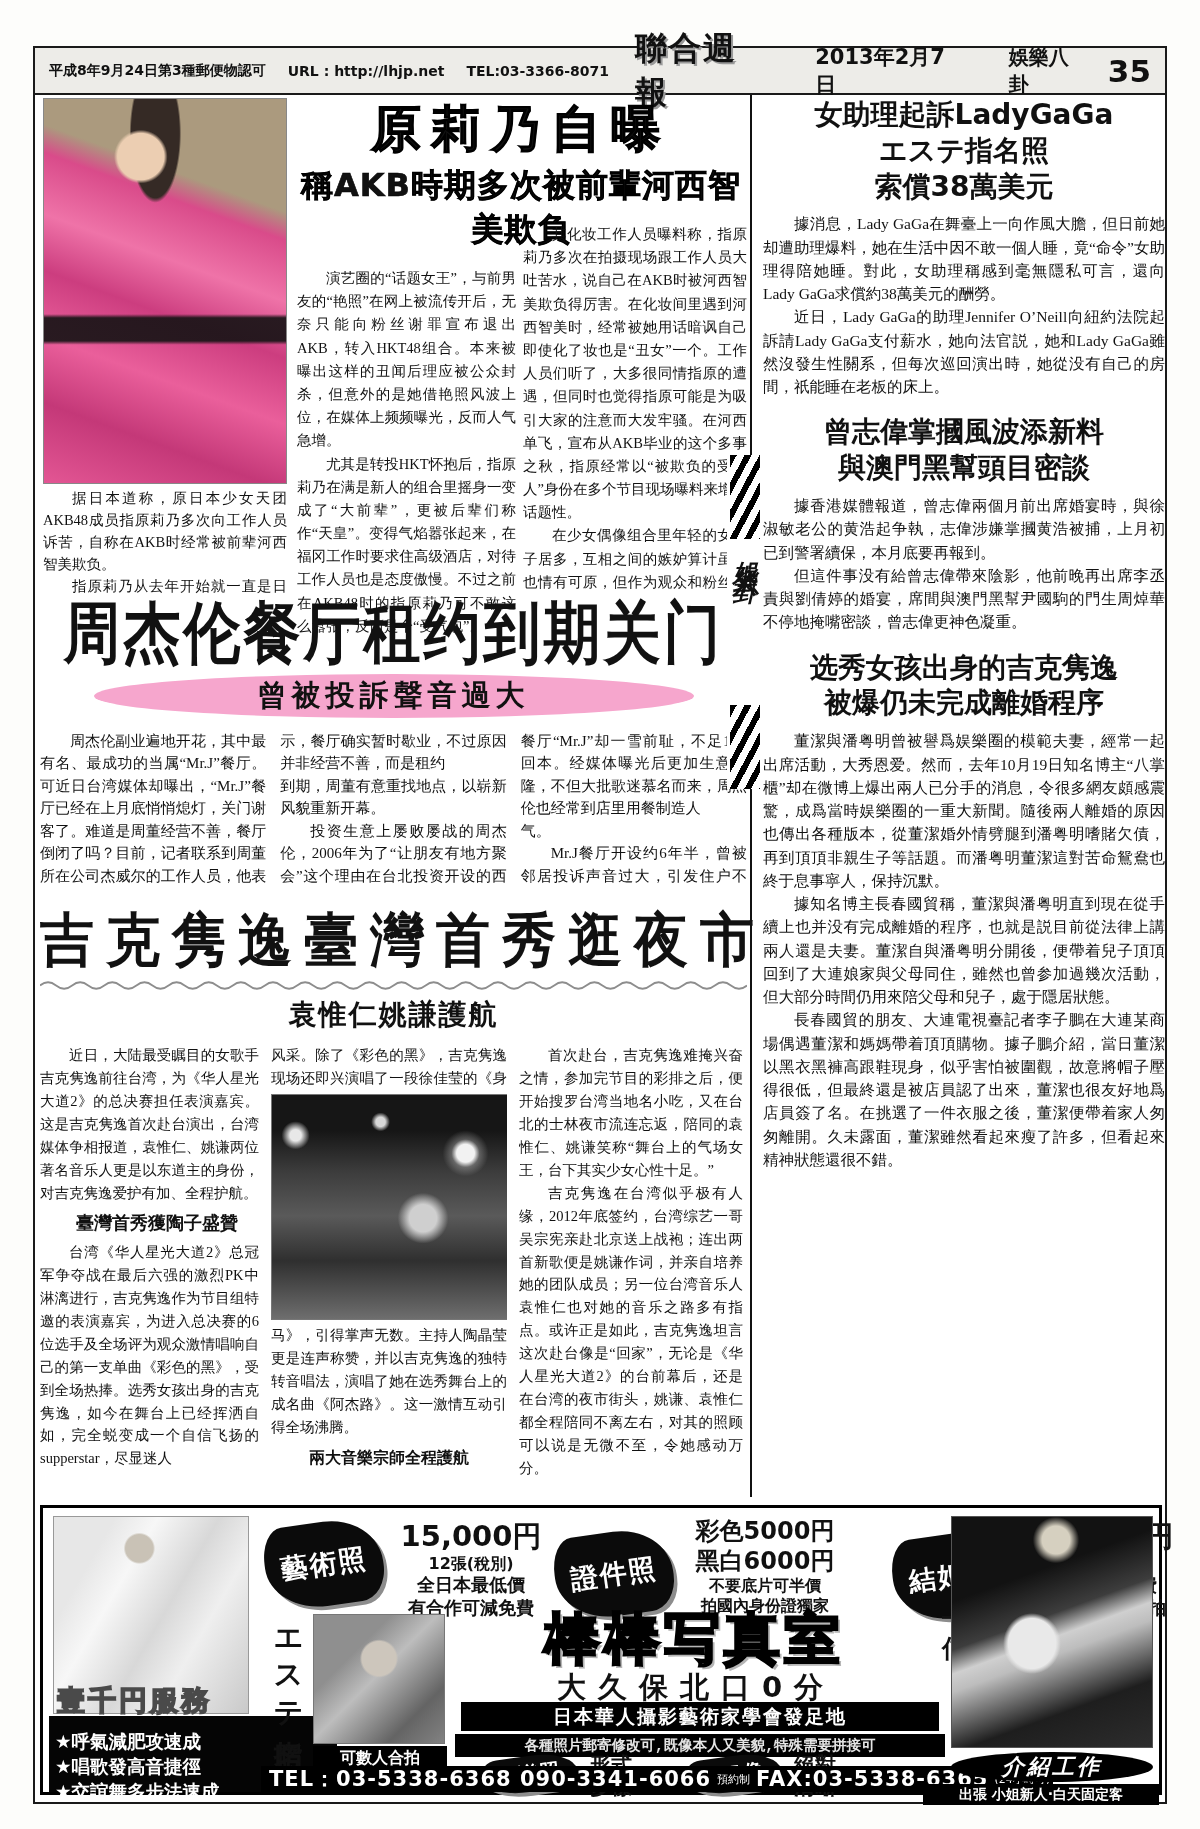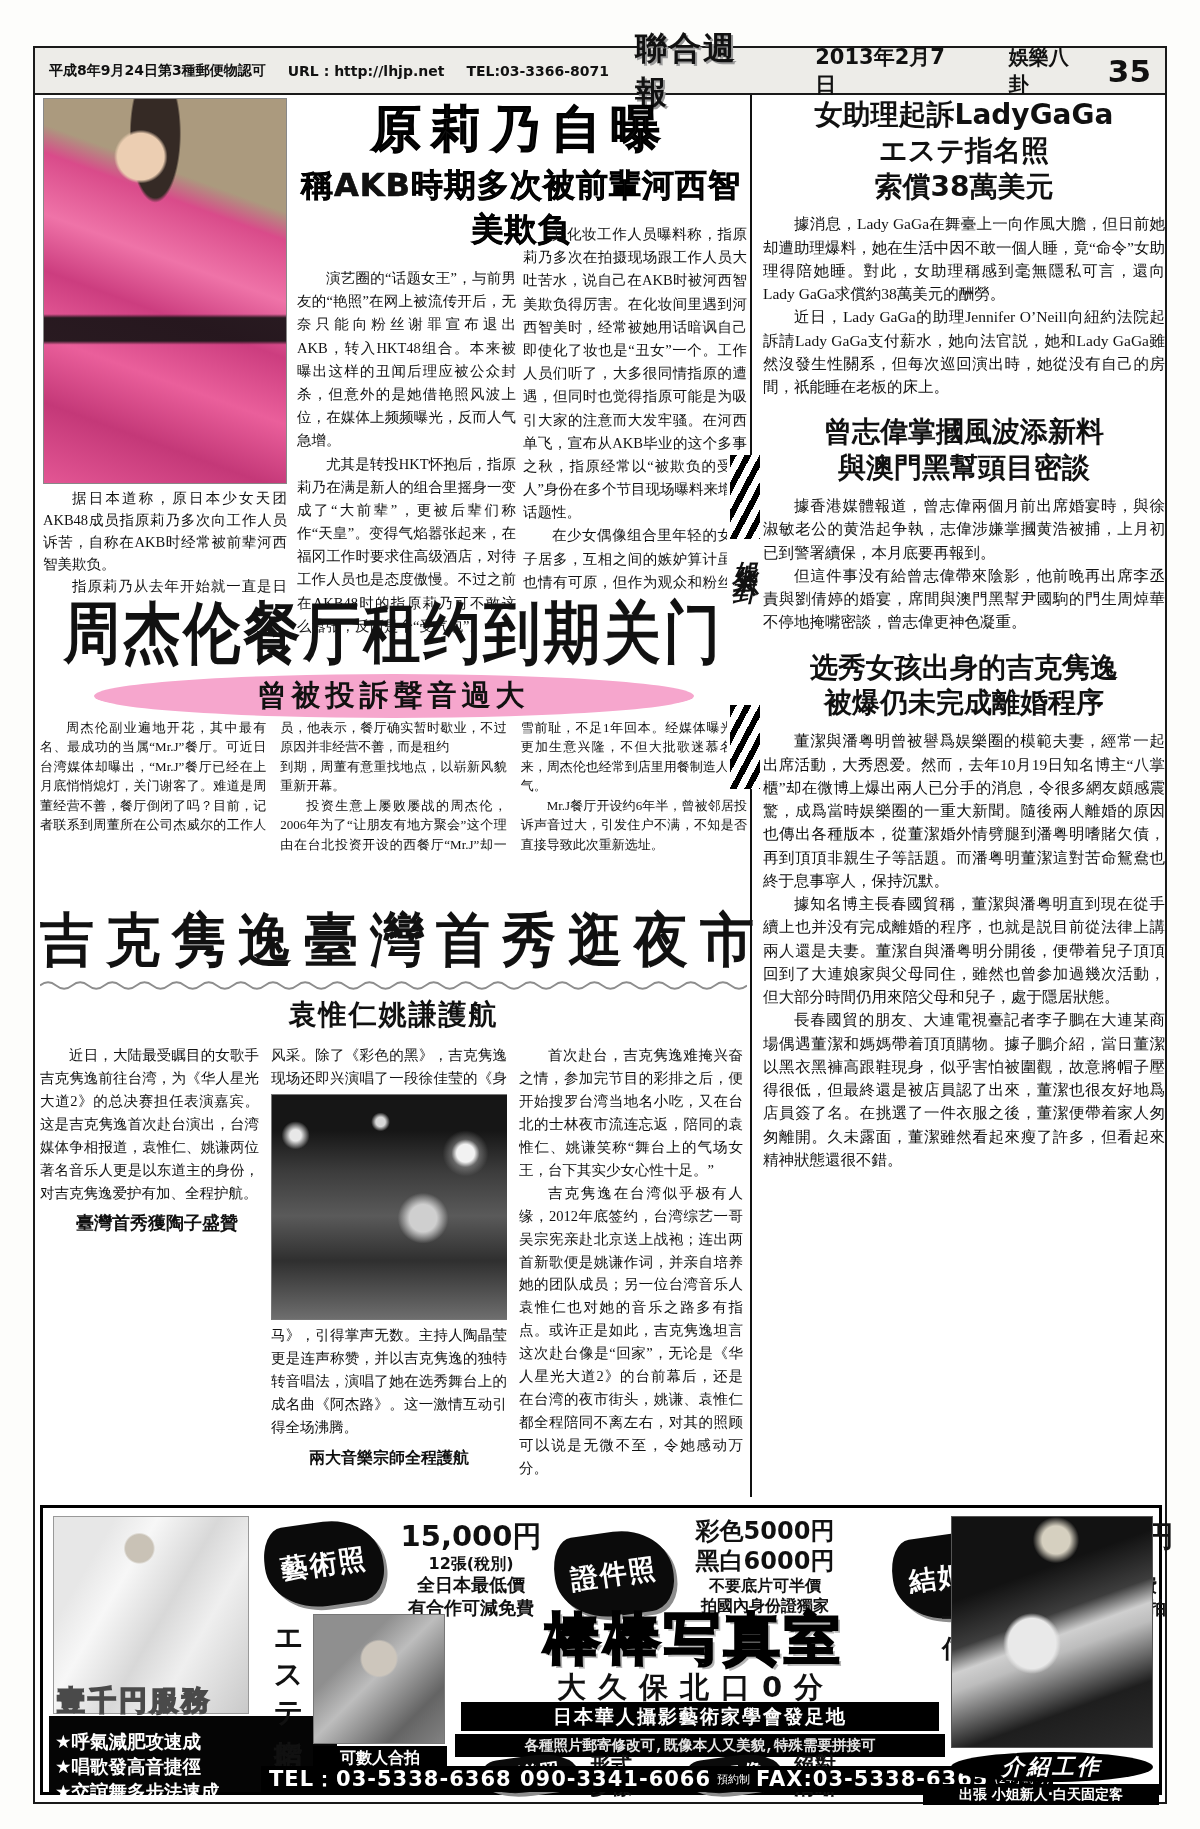--- a/index.html
+++ b/index.html
@@ -50,21 +50,21 @@
   #jay{left:5px;top:503px;width:707px;}
   #jay-headline{
     font-size:57px;font-weight:900;text-align:center;letter-spacing:3px;line-height:1.05;
     transform:scaleY(1.18);transform-origin:top;white-space:nowrap;
   }
   #jay-oval{
     width:600px;height:44px;margin:16px auto 0;background:#f6a6cd;border-radius:50%;
     display:flex;align-items:center;justify-content:center;
     font-size:29px;font-weight:900;letter-spacing:5px;
   }
-  #jay-body{margin-top:0;height:162px;column-count:3;column-gap:14px;font-size:13px;line-height:1.5;}
+  #jay-body{margin-top:12px;height:162px;column-count:3;column-gap:14px;font-size:15px;line-height:1.5;}
   
   #jike{left:5px;top:813px;width:707px;}
   #jike-headline{
     font-size:54px;font-weight:900;text-align:center;letter-spacing:12px;line-height:1.1;
     font-family:"DejaVu Serif","Liberation Serif",serif;transform:scaleY(1.08);transform-origin:top;white-space:nowrap;
   }
   #jike-wave{display:block;width:100%;height:13px;margin-top:12px;}
   #jike-sub{font-size:28px;font-weight:900;text-align:center;margin-top:4px;letter-spacing:2px;}
   #jike-cols{display:flex;gap:12px;margin-top:10px;height:438px;overflow:hidden;}
   #jike-c1{width:219px;font-size:14.5px;line-height:1.58;}
@@ -216,20 +216,21 @@
     <div class="abs" id="jike">
       <div id="jike-headline">吉克隽逸臺灣首秀逛夜市</div>
       <svg id="jike-wave" viewBox="0 0 704 12" preserveAspectRatio="none" xmlns="http://www.w3.org/2000/svg">
         <path d="M0 6 Q8 0 16 6 T32 6 T48 6 T64 6 T80 6 T96 6 T112 6 T128 6 T144 6 T160 6 T176 6 T192 6 T208 6 T224 6 T240 6 T256 6 T272 6 T288 6 T304 6 T320 6 T336 6 T352 6 T368 6 T384 6 T400 6 T416 6 T432 6 T448 6 T464 6 T480 6 T496 6 T512 6 T528 6 T544 6 T560 6 T576 6 T592 6 T608 6 T624 6 T640 6 T656 6 T672 6 T688 6 T704 6" fill="none" stroke="#8d8d8d" stroke-width="1.8"></path>
       </svg>
       <div id="jike-sub" class="sans">袁惟仁姚謙護航</div>
       <div id="jike-cols">
         <div id="jike-c1" class="jtext">
           <p>近日，大陆最受瞩目的女歌手吉克隽逸前往台湾，为《华人星光大道2》的总决赛担任表演嘉宾。这是吉克隽逸首次赴台演出，台湾媒体争相报道，袁惟仁、姚谦两位著名音乐人更是以东道主的身份，对吉克隽逸爱护有加、全程护航。</p>
           <div class="subhead">臺灣首秀獲陶子盛贊</div>
+          <p>台湾《华人星光大道2》总冠军争夺战在最后六强的激烈PK中淋漓进行，吉克隽逸作为节目组特邀的表演嘉宾，为进入总决赛的6位选手及全场评为观众激情唱响自己的第一支单曲《彩色的黑》，受到全场热捧。选秀女孩出身的吉克隽逸，如今在舞台上已经挥洒自如，完全蜕变成一个自信飞扬的supperstar，尽显迷人</p>
         </div>
         <div id="jike-c2" class="jtext">
           <p class="noind clamp2">风采。除了《彩色的黑》，吉克隽逸现场还即兴演唱了一段徐佳莹的《身骑白</p>
           <div id="jike-photo"></div>
           <p class="noind">马》，引得掌声无数。主持人陶晶莹更是连声称赞，并以吉克隽逸的独特转音唱法，演唱了她在选秀舞台上的成名曲《阿杰路》。这一激情互动引得全场沸腾。</p>
           <div class="caption">兩大音樂宗師全程護航</div>
         </div>
         <div id="jike-c3" class="jtext">
           <p>首次赴台，吉克隽逸难掩兴奋之情，参加完节目的彩排之后，便开始搜罗台湾当地名小吃，又在台北的士林夜市流连忘返，陪同的袁惟仁、姚谦笑称“舞台上的气场女王，台下其实少女心性十足。”</p>
           <p>吉克隽逸在台湾似乎极有人缘，2012年底签约，台湾综艺一哥吴宗宪亲赴北京送上战袍；连出两首新歌便是姚谦作词，并亲自培养她的团队成员；另一位台湾音乐人袁惟仁也对她的音乐之路多有指点。或许正是如此，吉克隽逸坦言这次赴台像是“回家”，无论是《华人星光大道2》的台前幕后，还是在台湾的夜市街头，姚谦、袁惟仁都全程陪同不离左右，对其的照顾可以说是无微不至，令她感动万分。</p>

